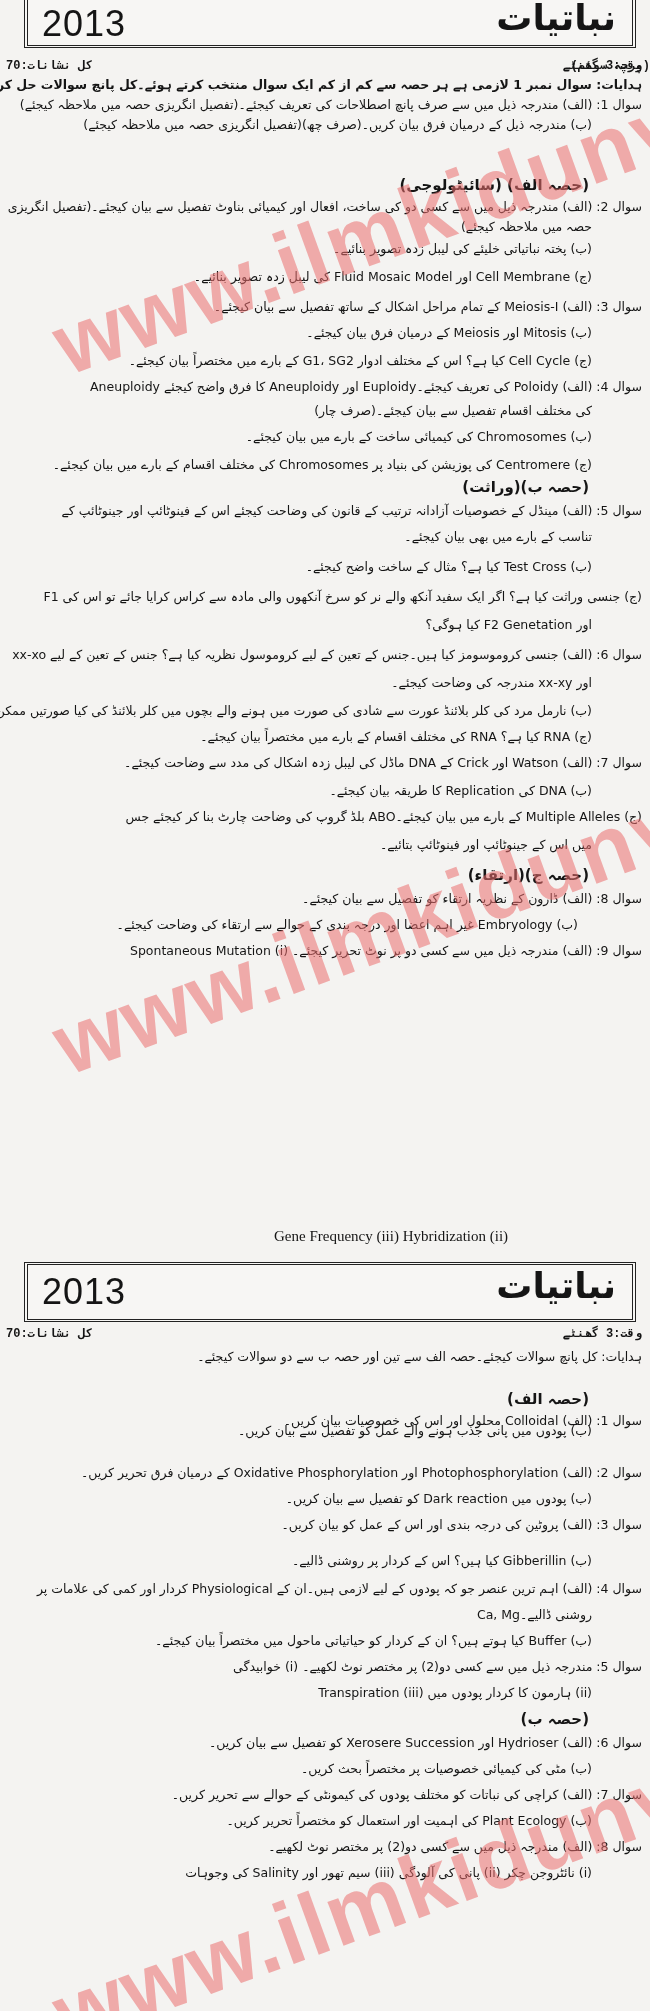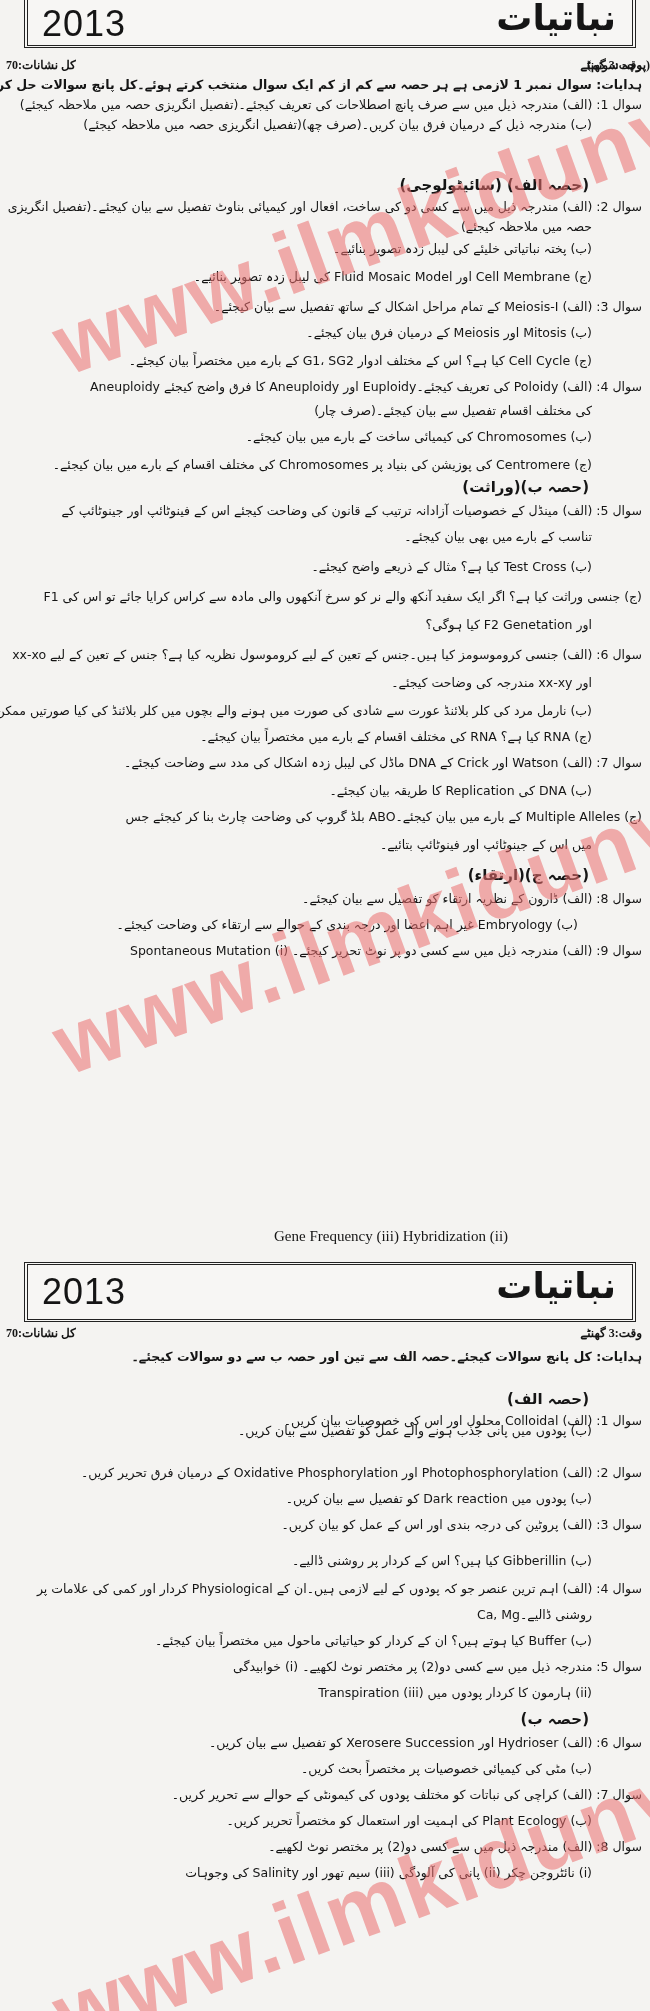--- a/index.html
+++ b/index.html
@@ -23,21 +23,21 @@
       position: absolute; left: 14px; top: 6px;
       font-family: "Liberation Sans", sans-serif; font-weight: 400; font-size: 36px;
       letter-spacing: 1px;
     }
     .subject {
       position: absolute; right: 16px; top: 0px; direction: rtl;
       font-family: "DejaVu Sans", sans-serif; font-weight: 700; font-size: 36px;
     }
     .meta-row {
       position: absolute; left: 0; width: 650px; height: 18px; font-size: 12px; font-weight: 700;
-      font-family: Liberation Serif, serif;
+      font-family: Liberation Mono, monospace;
     }
     .meta-row .marks { position: absolute; left: 6px; direction: rtl; }
     .meta-row .paper-no { position: absolute; left: 0; right: 0; text-align: right; direction: rtl; }
     .meta-row .time { position: absolute; right: 8px; direction: rtl; }
     .line {
       position: absolute; direction: rtl; white-space: nowrap;
       font-family: "DejaVu Sans", sans-serif; font-size: 12.5px; line-height: 18px;
     }
     .sec {
       position: absolute; left: 0; width: 541px; text-align: right; direction: rtl;
@@ -79,21 +79,21 @@
   <div class="line" style="top:324px; right:58px">(ب) Mitosis اور Meiosis کے درمیان فرق بیان کیجئے۔</div>
   <div class="line" style="top:352px; right:58px">(ج) Cell Cycle کیا ہے؟ اس کے مختلف ادوار G1، SG2 کے بارے میں مختصراً بیان کیجئے۔</div>
   <div class="line" style="top:378px; right:8px">سوال 4: (الف) Poloidy کی تعریف کیجئے۔Euploidy اور Aneuploidy کا فرق واضح کیجئے Aneuploidy</div>
   <div class="line" style="top:402px; right:58px">کی مختلف اقسام تفصیل سے بیان کیجئے۔(صرف چار)</div>
   <div class="line" style="top:428px; right:58px">(ب) Chromosomes کی کیمیائی ساخت کے بارے میں بیان کیجئے۔</div>
   <div class="line" style="top:456px; right:58px">(ج) Centromere کی پوزیشن کی بنیاد پر Chromosomes کی مختلف اقسام کے بارے میں بیان کیجئے۔</div>
 
   <div class="sec" style="top:478px">(حصہ ب)(وراثت)</div>
   <div class="line" style="top:502px; right:8px">سوال 5: (الف) مینڈل کے خصوصیات آزادانہ ترتیب کے قانون کی وضاحت کیجئے اس کے فینوٹائپ اور جینوٹائپ کے</div>
   <div class="line" style="top:528px; right:58px">تناسب کے بارے میں بھی بیان کیجئے۔</div>
-  <div class="line" style="top:558px; right:58px">(ب) Test Cross کیا ہے؟ مثال کے ذریعے واضح کیجئے۔</div>
+  <div class="line" style="top:558px; right:58px">(ب) Test Cross کیا ہے؟ مثال کے ساخت واضح کیجئے۔</div>
   <div class="line" style="top:588px; right:8px">(ج) جنسی وراثت کیا ہے؟ اگر ایک سفید آنکھ والے نر کو سرخ آنکھوں والی مادہ سے کراس کرایا جائے تو اس کی F1</div>
   <div class="line" style="top:616px; right:58px">اور F2 Genetation کیا ہوگی؟</div>
   <div class="line" style="top:646px; right:8px">سوال 6: (الف) جنسی کروموسومز کیا ہیں۔جنس کے تعین کے لیے کروموسول نظریہ کیا ہے؟ جنس کے تعین کے لیے xx-xo</div>
   <div class="line" style="top:674px; right:58px">اور xx-xy مندرجہ کی وضاحت کیجئے۔</div>
   <div class="line" style="top:702px; right:58px">(ب) نارمل مرد کی کلر بلائنڈ عورت سے شادی کی صورت میں ہونے والے بچوں میں کلر بلائنڈ کی کیا صورتیں ممکن ہونگی؟</div>
   <div class="line" style="top:728px; right:58px">(ج) RNA کیا ہے؟ RNA کی مختلف اقسام کے بارے میں مختصراً بیان کیجئے۔</div>
   <div class="line" style="top:754px; right:8px">سوال 7: (الف) Watson اور Crick کے DNA ماڈل کی لیبل زدہ اشکال کی مدد سے وضاحت کیجئے۔</div>
   <div class="line" style="top:782px; right:58px">(ب) DNA کی Replication کا طریقہ بیان کیجئے۔</div>
   <div class="line" style="top:808px; right:8px">(ج) Multiple Alleles کے بارے میں بیان کیجئے۔ABO بلڈ گروپ کی وضاحت چارٹ بنا کر کیجئے جس</div>
   <div class="line" style="top:836px; right:58px">میں اس کے جینوٹائپ اور فینوٹائپ بتائیے۔</div>
@@ -107,21 +107,21 @@
 
 <div class="paper p4">
   <div class="title-box">
     <span class="year">2013</span>
     <span class="subject">نباتیات</span>
   </div>
   <div class="meta-row" style="top:64px">
     <span class="marks">کل نشانات:70</span>
     <span class="time">وقت:3 گھنٹے</span>
   </div>
-  <div class="line" style="top:86px; right:8px; font-weight:700">ہدایات: کل پانچ سوالات کیجئے۔حصہ الف سے تین اور حصہ ب سے دو سوالات کیجئے۔</div>
+  <div class="line" style="top:86px; right:8px; font-weight:400">ہدایات: کل پانچ سوالات کیجئے۔حصہ الف سے تین اور حصہ ب سے دو سوالات کیجئے۔</div>
 
   <div class="sec" style="top:128px">(حصہ الف)</div>
   <div class="line" style="top:150px; right:8px">سوال 1: (الف) Colloidal محلول اور اس کی خصوصیات بیان کریں۔</div>
   <div class="line" style="top:160px; right:58px">(ب) پودوں میں پانی جذب ہونے والے عمل کو تفصیل سے بیان کریں۔</div>
   <div class="line" style="top:202px; right:8px">سوال 2: (الف) Photophosphorylation اور Oxidative Phosphorylation کے درمیان فرق تحریر کریں۔</div>
   <div class="line" style="top:228px; right:58px">(ب) پودوں میں Dark reaction کو تفصیل سے بیان کریں۔</div>
   <div class="line" style="top:254px; right:8px">سوال 3: (الف) پروٹین کی درجہ بندی اور اس کے عمل کو بیان کریں۔</div>
   <div class="line" style="top:290px; right:58px">(ب) Gibberillin کیا ہیں؟ اس کے کردار پر روشنی ڈالیے۔</div>
   <div class="line" style="top:318px; right:8px">سوال 4: (الف) اہم ترین عنصر جو کہ پودوں کے لیے لازمی ہیں۔ان کے Physiological کردار اور کمی کی علامات پر</div>
   <div class="line" style="top:344px; right:58px">روشنی ڈالیے۔Ca, Mg</div>

